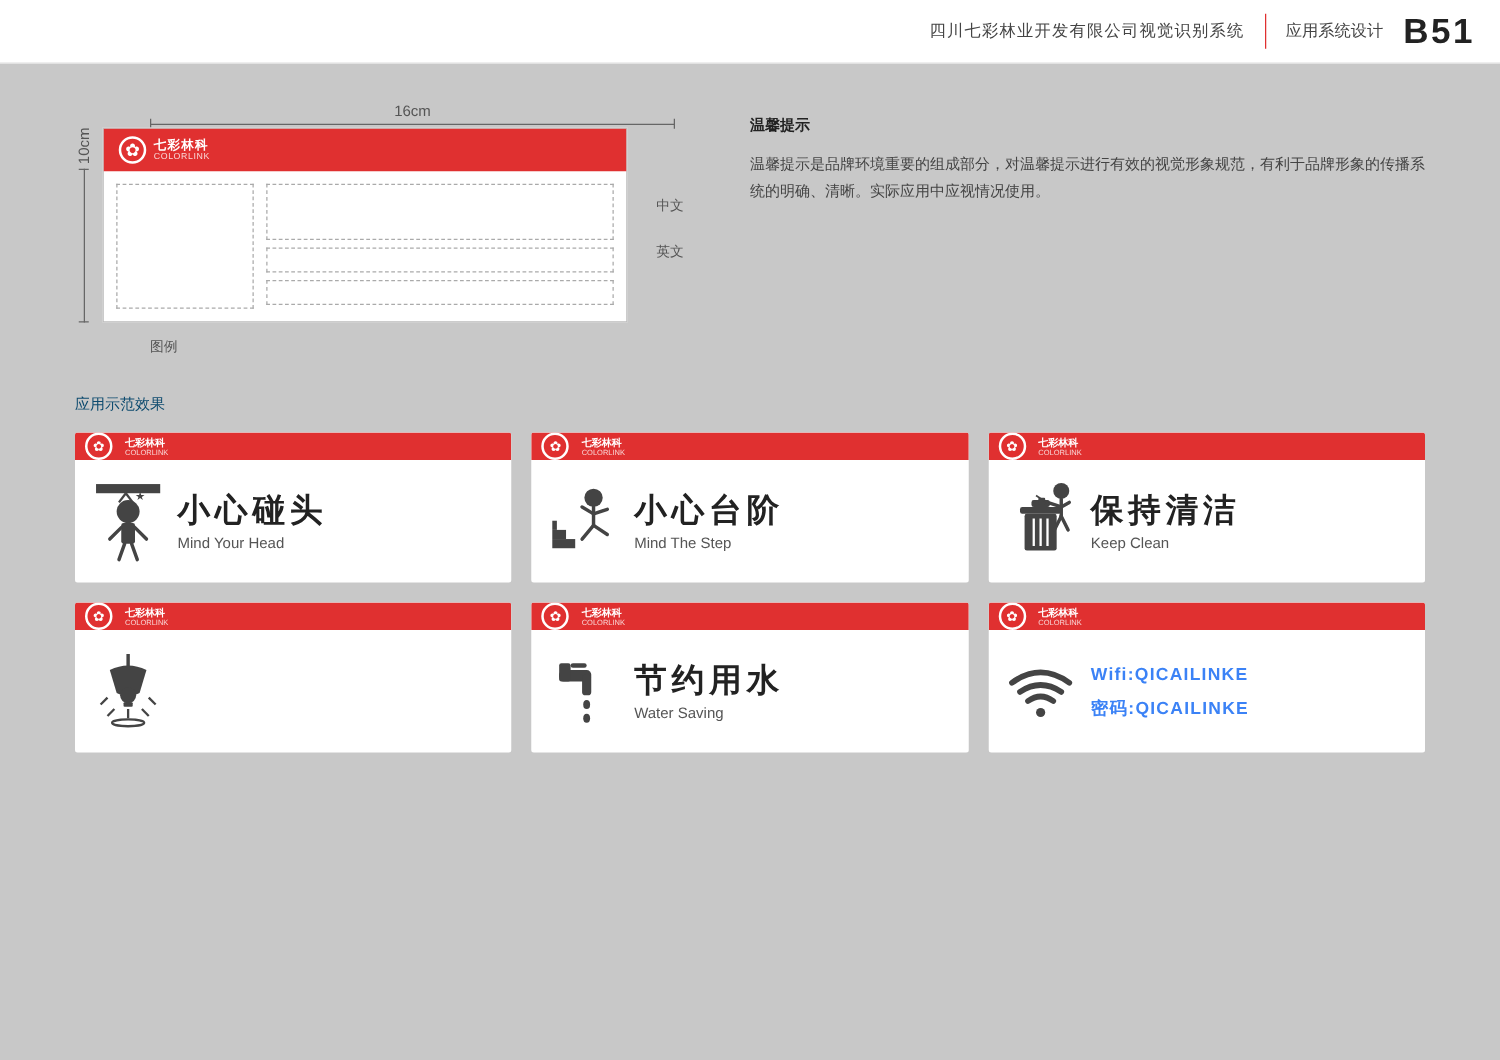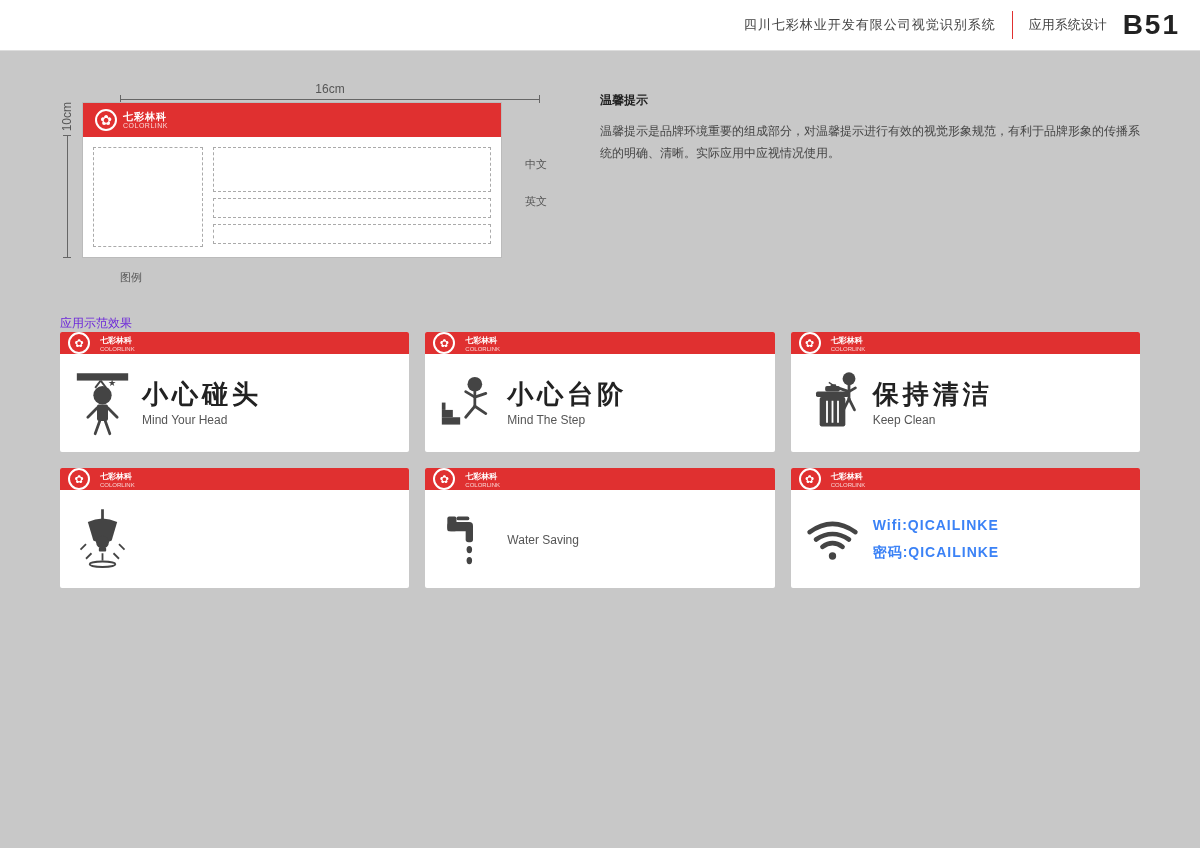--- a/index.html
+++ b/index.html
@@ -175,21 +175,22 @@
 
     .desc-material {
       font-size: 12px;
       color: #444;
       line-height: 1.8;
     }
 
     
     .app-section-title {
       font-size: 12px;
-      color: #6d28d9;
+      color: #0c4a6e;
+      margin-bottom: 14px;
     }
 
     .cards-grid {
       display: grid;
       grid-template-columns: repeat(3, 1fr);
       gap: 16px;
     }
 
     .notice-card {
       background: #fff;
@@ -519,20 +520,21 @@
 
               <rect x="28" y="20" width="8" height="18" rx="3" fill="#444"></rect>
 
               <rect x="18" y="10" width="14" height="4" rx="2" fill="#444"></rect>
 
               <ellipse cx="32" cy="46" rx="3" ry="4" fill="#444"></ellipse>
               <ellipse cx="32" cy="58" rx="3" ry="4" fill="#444"></ellipse>
             </svg>
           </div>
           <div class="notice-text-wrap">
+            <div class="notice-cn">节约用水</div>
             <div class="notice-en">Water Saving</div>
           </div>
         </div>
       </div>
 
       <div class="notice-card">
         <div class="notice-card-header">
           <div class="logo-circle">
             <span style="color:#fff;font-size:11px;">✿</span>
           </div>

